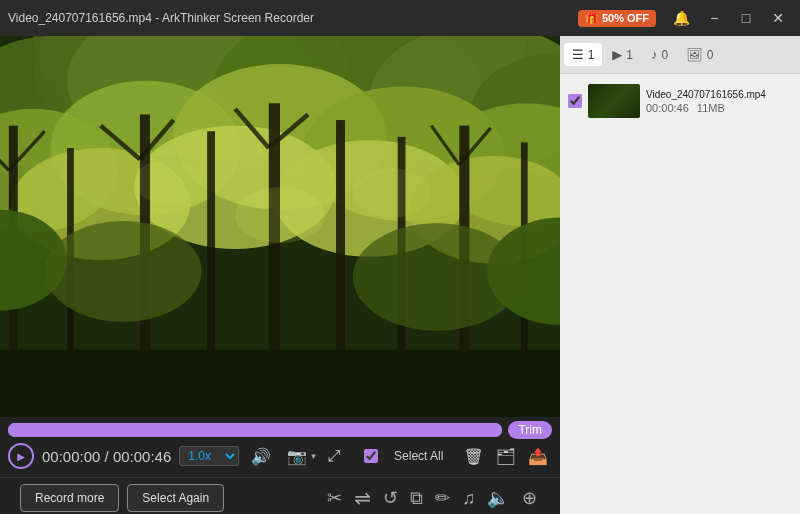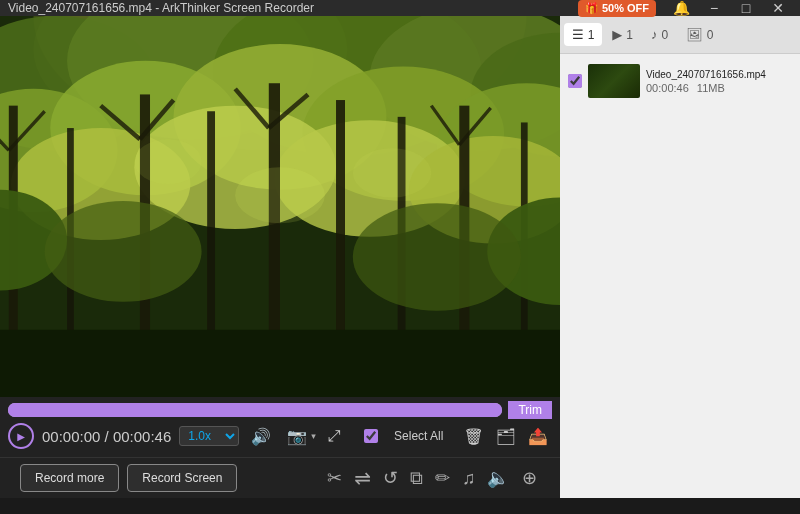--- a/index.html
+++ b/index.html
@@ -8,21 +8,21 @@
       height: 514px;
       background: #1a1a1a;
       font-family: 'Segoe UI', Arial, sans-serif;
       color: #fff;
       overflow: hidden;
       position: relative;
     }
 
     
     #titlebar {
-      height: 16px;
+      height: 36px;
       background: #2b2b2b;
       display: flex;
       align-items: center;
       padding: 0 8px;
       position: relative;
     }
     #titlebar-title {
       font-size: 12px;
       color: #ccc;
       flex: 1;
@@ -113,21 +113,21 @@
       left: 0; top: 0; bottom: 0;
       width: 100%;
       background: #b080e8;
       border-radius: 7px;
     }
 
     #trim-btn {
       background: #b080e8;
       color: #fff;
       border: none;
-      border-radius: 0;
+      border-radius: 9px;
       padding: 2px 10px;
       font-size: 12px;
       cursor: pointer;
       white-space: nowrap;
     }
 
     
     #playback-row {
       display: flex;
       align-items: center;
@@ -463,21 +463,21 @@
         <div id="action-btns">
           <button class="icon-btn">🗑</button>
           <button class="icon-btn">🗂</button>
           <button class="icon-btn">📤</button>
         </div>
       </div>
     </div>
 
     <div id="bottom-bar">
       <button class="record-btn">Record more</button>
-      <button class="record-btn">Record Screen</button>
+      <button class="record-btn">Select Again</button>
 
       <div id="edit-tools">
         <button class="edit-icon-btn">✂</button>
         <button class="edit-icon-btn" style="font-size:20px;">⇌</button>
         <button class="edit-icon-btn">↺</button>
         <button class="edit-icon-btn">⧉</button>
         <button class="edit-icon-btn">✏</button>
         <button class="edit-icon-btn">♫</button>
         <button class="edit-icon-btn">🔈</button>
         <button class="edit-icon-btn" style="font-size:18px;">⊕</button>

